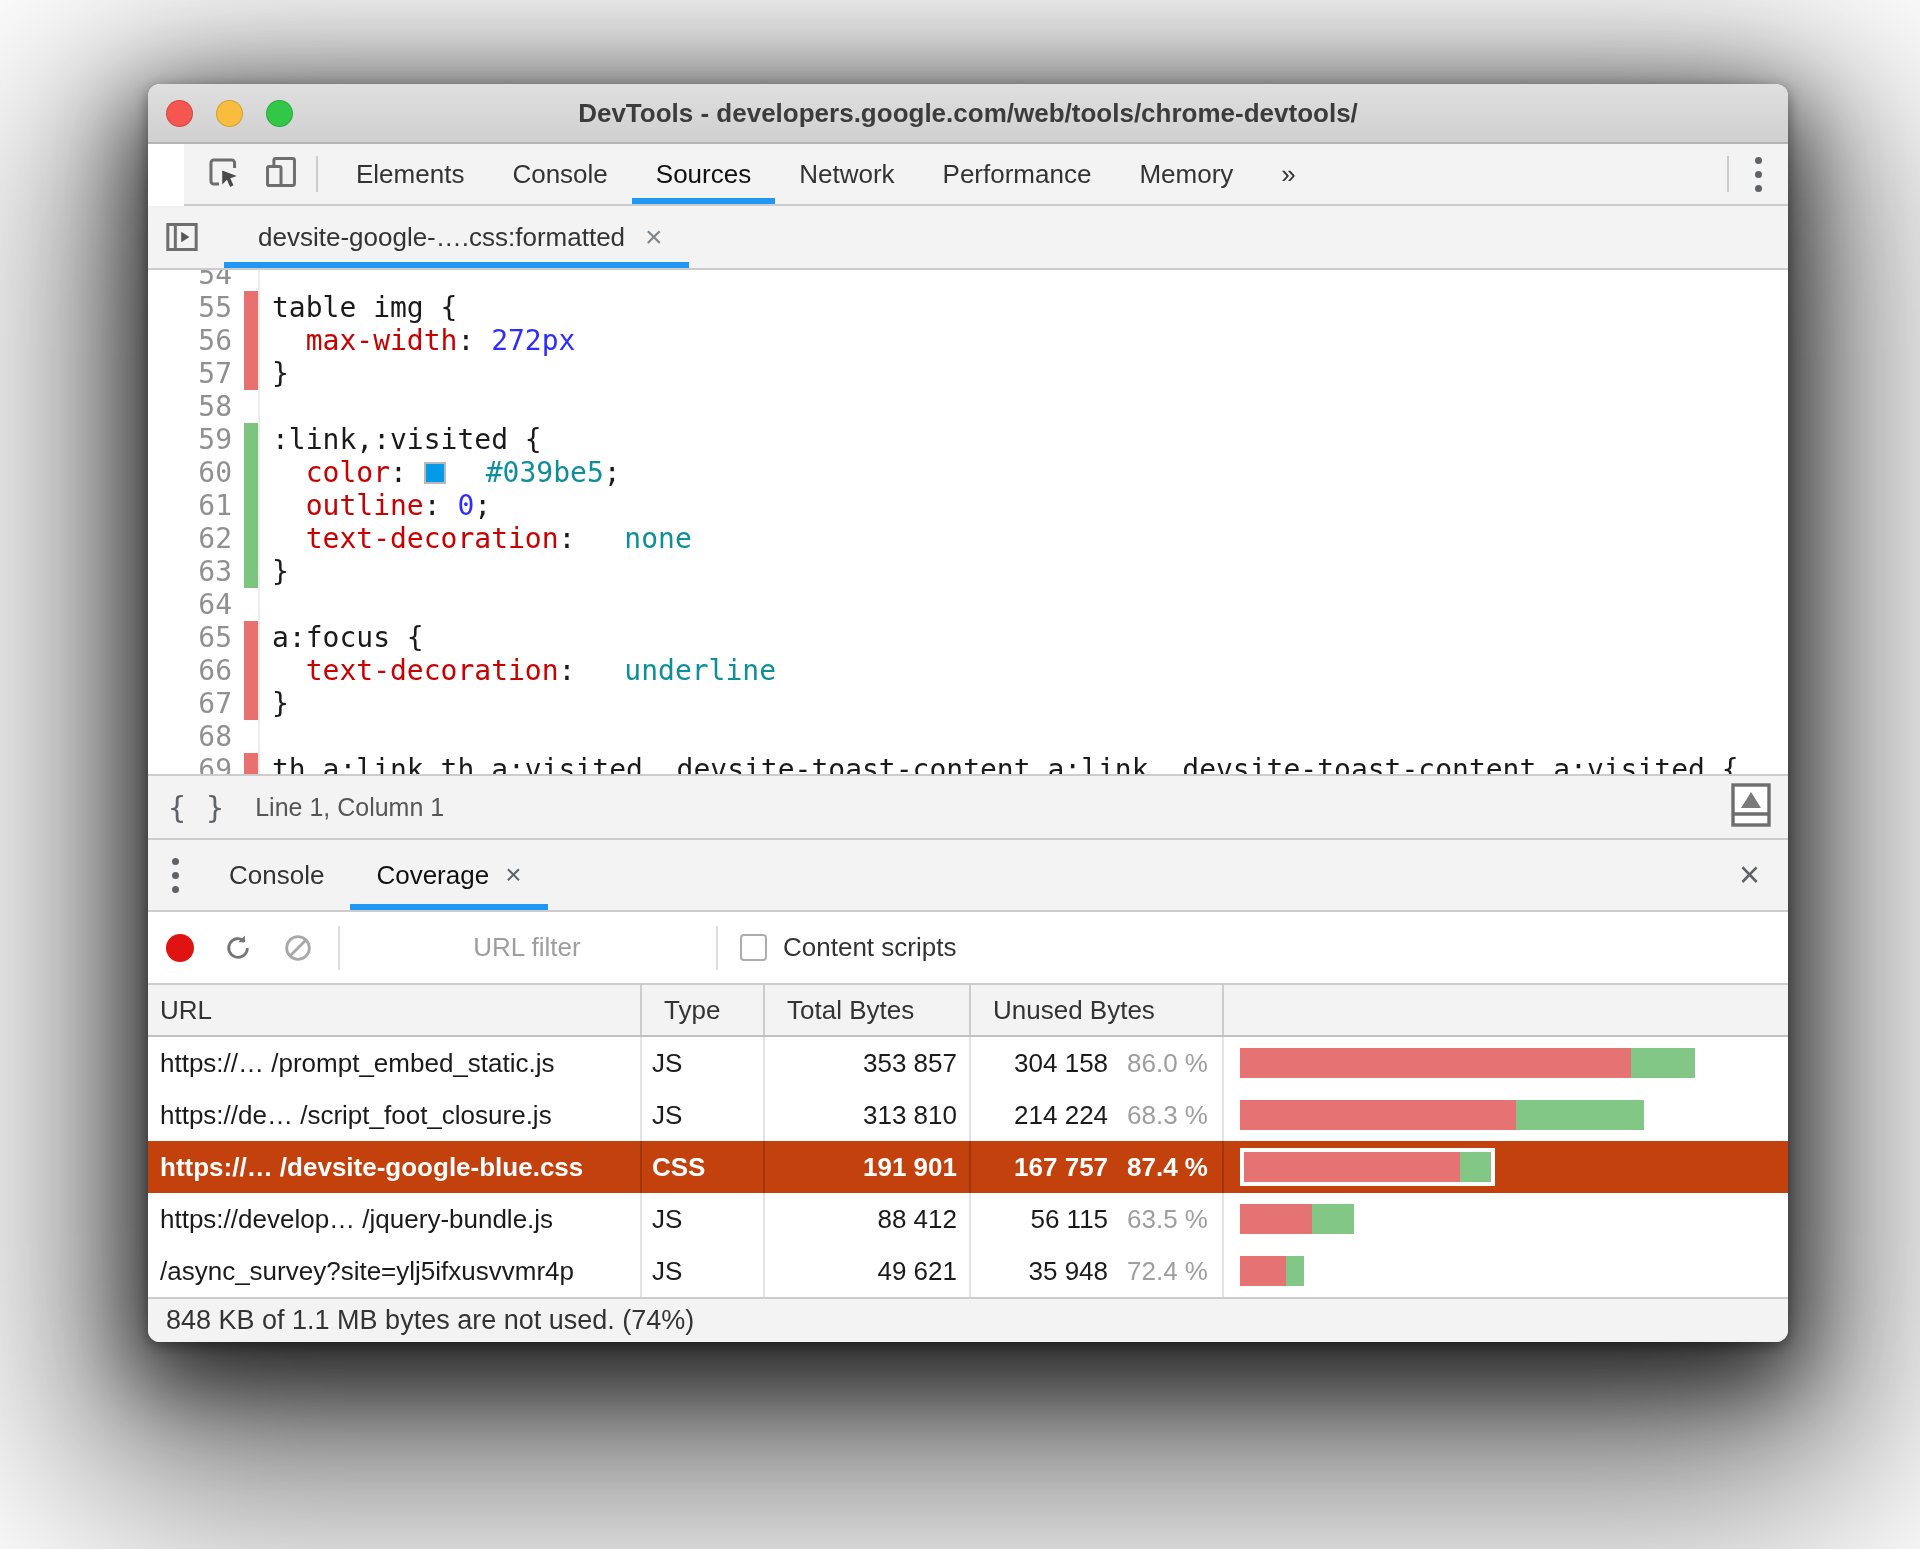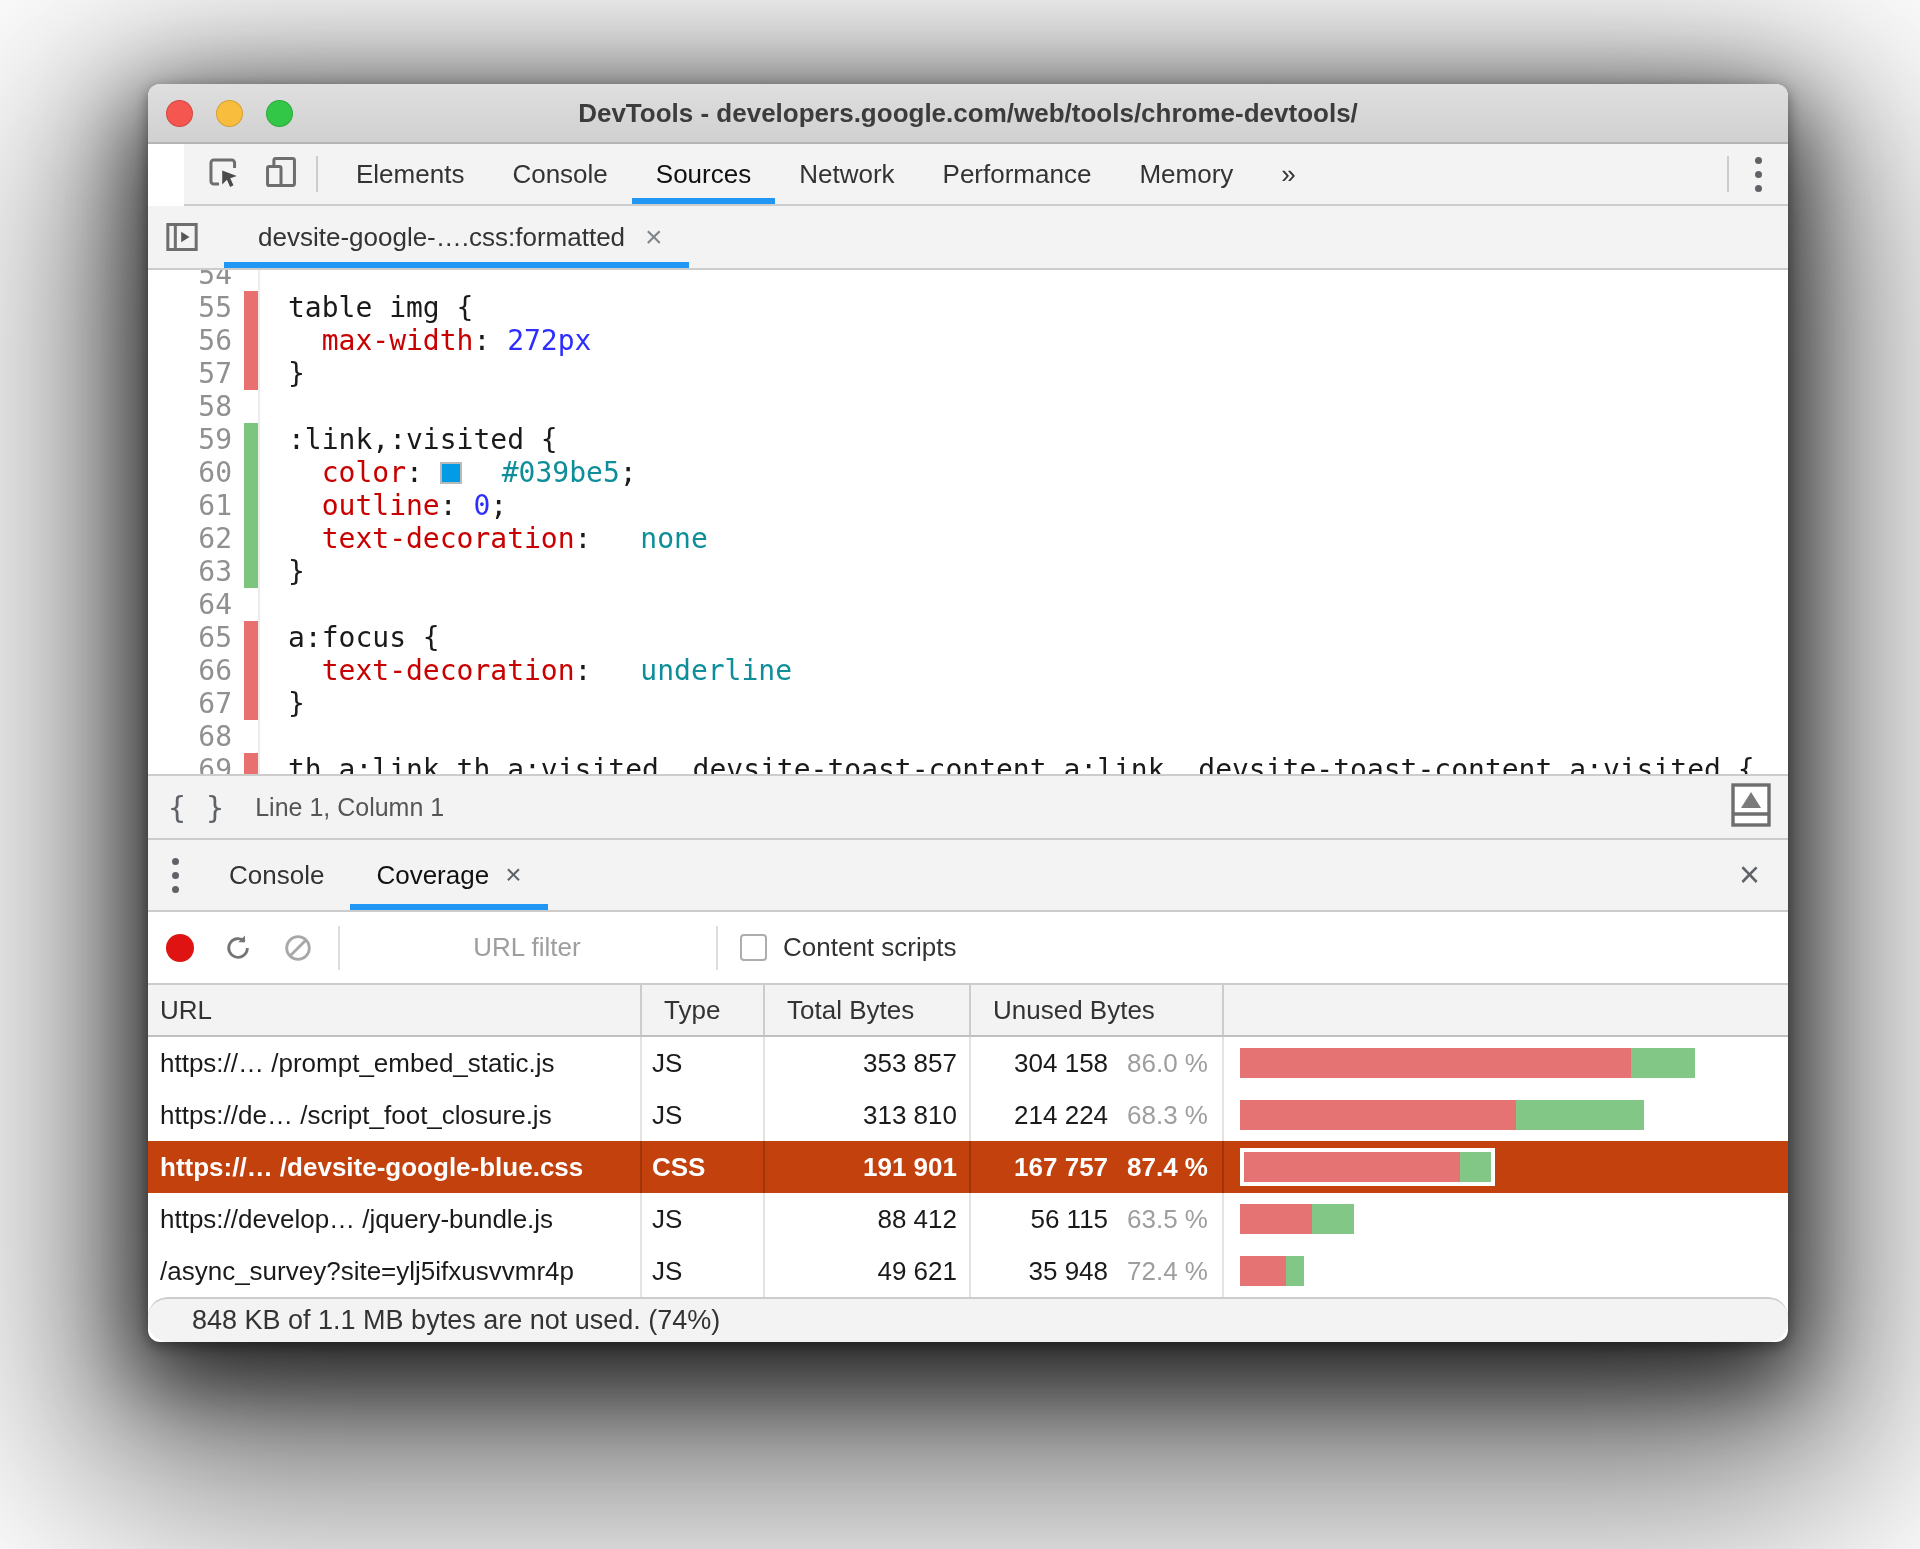--- a/index.html
+++ b/index.html
@@ -49,21 +49,21 @@
 
   
   .editor { flex:1 1 auto; overflow:hidden; background:#fff; position:relative; }
   .code-scroll { margin-top:-12px; }
   .code-line { display:flex; height:33px; line-height:33px;
                font-family:"DejaVu Sans Mono", monospace; font-size:28px; white-space:pre; }
   .ln-num { width:84px; flex:none; text-align:right; color:#909090; }
   .ln-marker { width:14px; flex:none; margin-left:12px; }
   .marker-red { background:#e8706e; }
   .marker-green { background:#7cc57f; }
-  .ln-code { flex:1; border-left:2px solid #ececec; padding-left:28px; color:#1a1a1a; }
+  .ln-code { flex:1; border-left:2px solid #ececec; padding-left:12px; color:#1a1a1a; }
   .tok-prop { color:#c80000; }
   .tok-num { color:#2d2dff; }
   .tok-kw { color:#0d8e9a;margin-left:32px; }
   .tok-swatch { display:inline-block; width:22px; height:22px; border:2px solid #b9b9b9;
                 margin-right:8px; vertical-align:-2px; }
 
   
   .statusbar { height:66px; flex:none; background:#f3f3f3; border-top:2px solid #ccc;
                border-bottom:2px solid #ccc; display:flex; align-items:center; padding:0 16px 0 20px; }
   .pp-icon { font-family:"DejaVu Sans Mono", monospace; font-size:30px; color:#5f6368; letter-spacing:1px; }
@@ -115,21 +115,21 @@
   .bar { height:30px; display:flex; }
   .bar-red { background:#e57373; height:100%; }
   .bar-green { background:#82c785; height:100%; }
   .cov-row.selected { background:#c2410c; }
   .cov-row.selected .cell { color:#fff; border-right-color:rgba(0,0,0,0.18); font-weight:700; }
   .cov-row.selected .c-unused .pct { color:#fff; }
   .cov-row.selected .bar { border:4px solid #fff; height:38px; }
 
   
   .footer { height:45px; flex:none; background:#f3f3f3; border-top:2px solid #ccc;
-            display:flex; align-items:center; padding-left:44px; font-size:27px; color:#333;border-radius:20px; }
+            display:flex; align-items:center; padding-left:18px; font-size:27px; color:#333; }
 </style>
 </head>
 <body>
 
 <div class="stage">
   <div class="window">
 
     <div class="titlebar">
       <div class="lights">
         <div class="light" style="background:#f5564f"></div>

